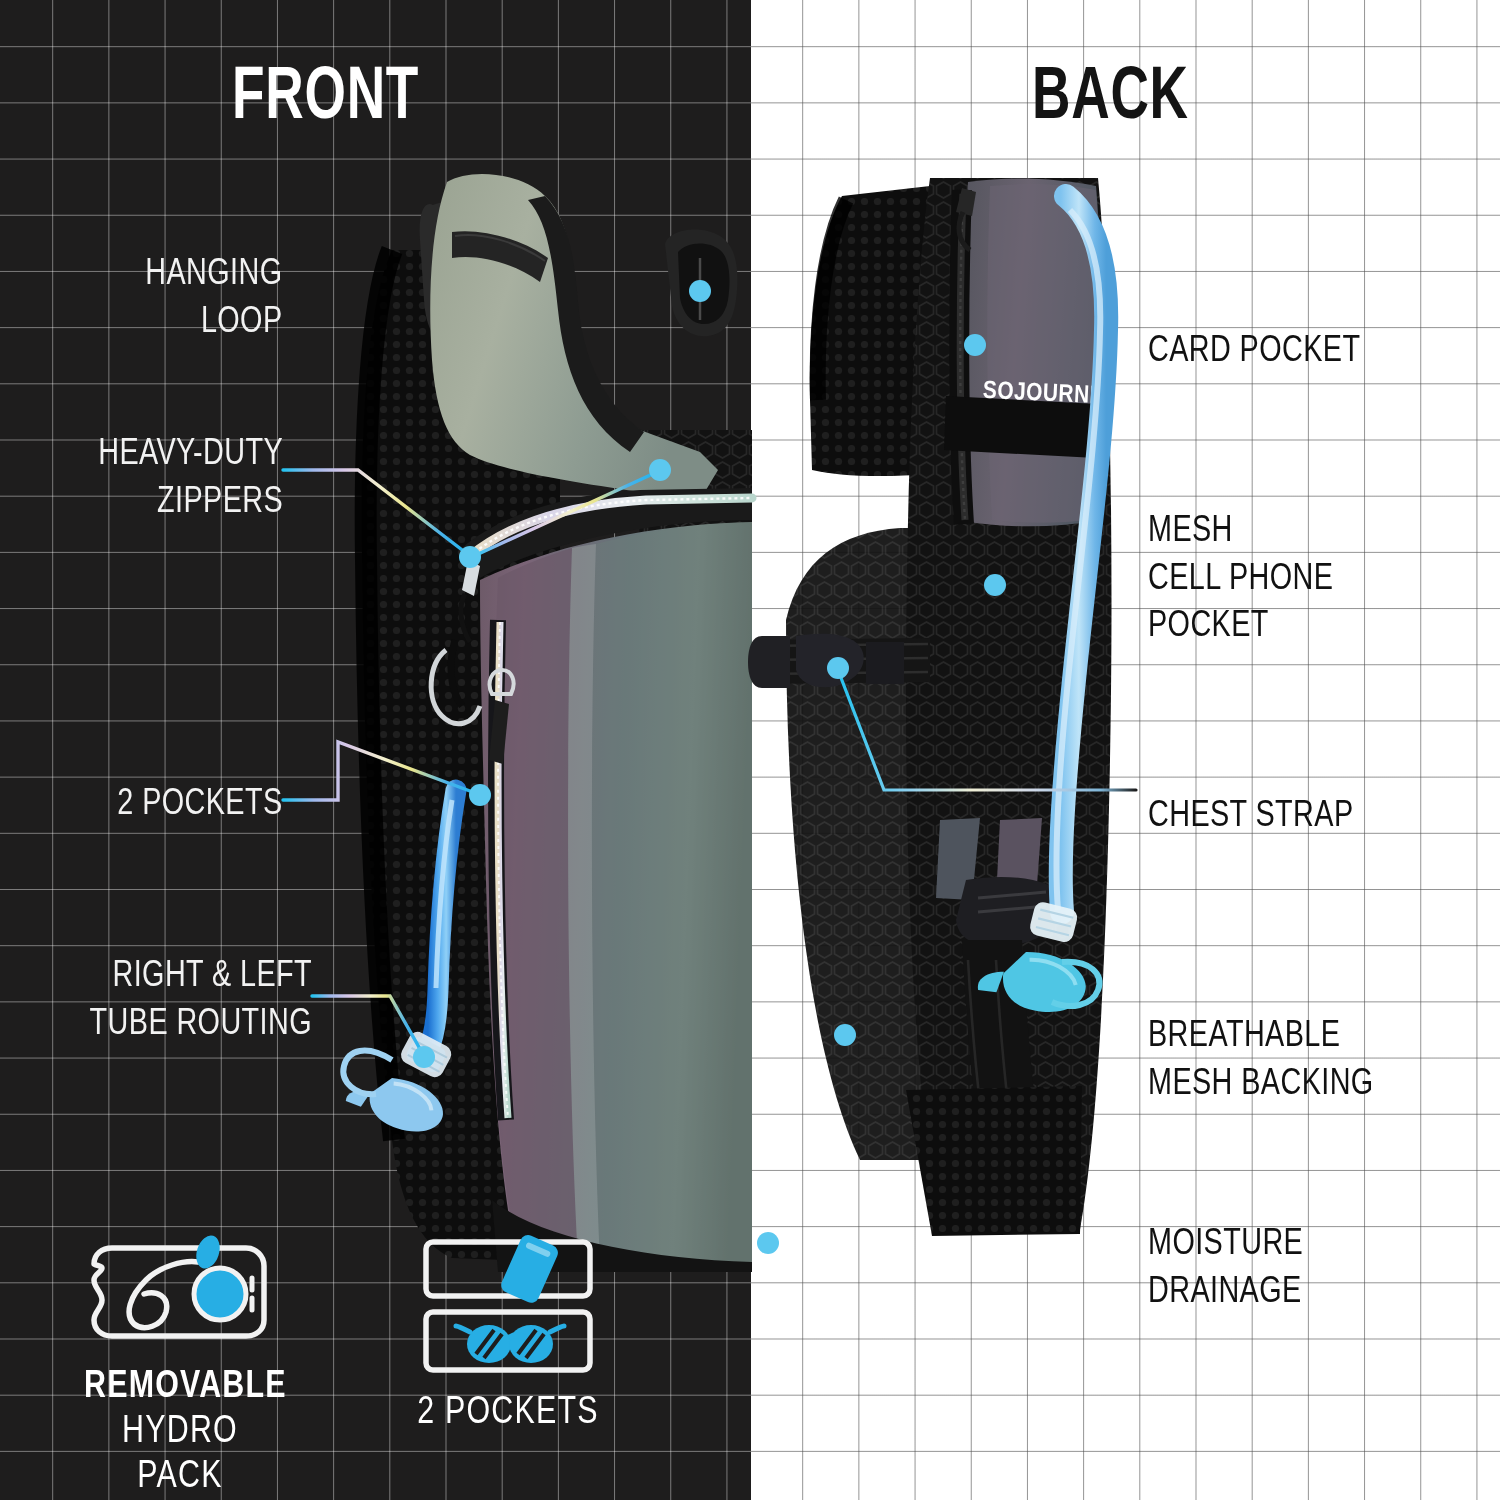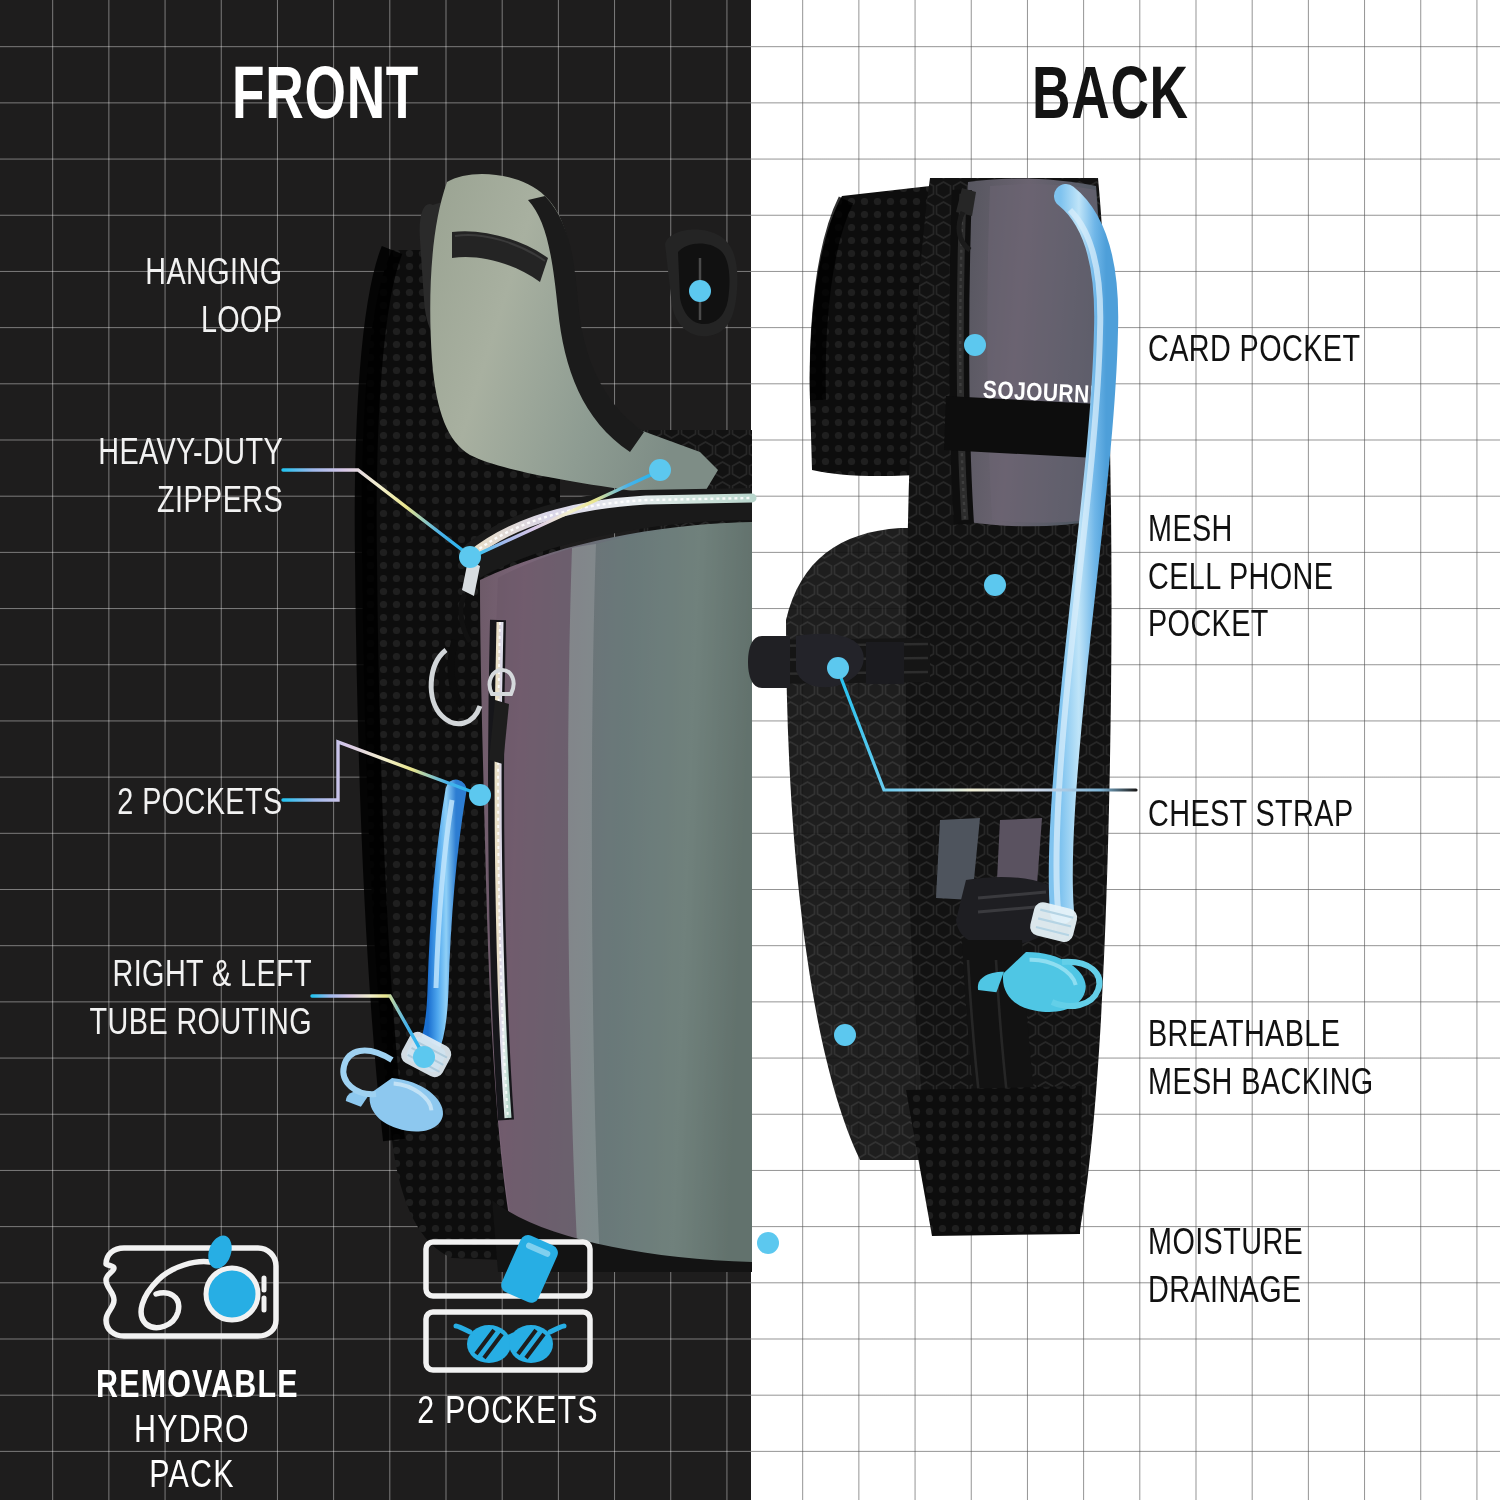--- a/index.html
+++ b/index.html
@@ -385,21 +385,21 @@
 POCKET</div>
 
   <div class="label light l" style="left:1148px; top:790px;">CHEST STRAP</div>
 
   <div class="label light l" style="left:1148px; top:1010px;">BREATHABLE
 MESH BACKING</div>
 
   <div class="label light l" style="left:1148px; top:1218px;">MOISTURE
 DRAINAGE</div>
 
-  <div class="feature" style="left:72px; top:1232px; width:240px;">
+  <div class="feature" style="left:60px; top:1232px; width:240px;">
     <svg width="200" height="120" viewBox="0 0 200 120" style="display:block;margin:0 auto 10px auto;">
 
       <path d="M14 32 C14 22 22 16 32 16 L166 16 C176 16 184 24 184 34
                L184 88 C184 98 176 104 166 104 L32 104 C22 104 14 98 14 88
                C14 80 22 76 22 68 C22 60 14 56 14 48 C14 42 22 40 22 36 C22 34 18 34 14 32 Z" fill="none" stroke="#f2f2f2" stroke-width="5.5" stroke-linejoin="round"></path>
 
       <path d="M118 30 C104 28 80 34 66 48 C50 64 44 82 54 92
                C64 100 82 94 86 80 C90 64 76 58 64 62" fill="none" stroke="#f2f2f2" stroke-width="5.5" stroke-linecap="round"></path>
 
       <ellipse cx="128" cy="20" rx="11" ry="17" transform="rotate(18 128 20)" fill="#27aee4"></ellipse>

